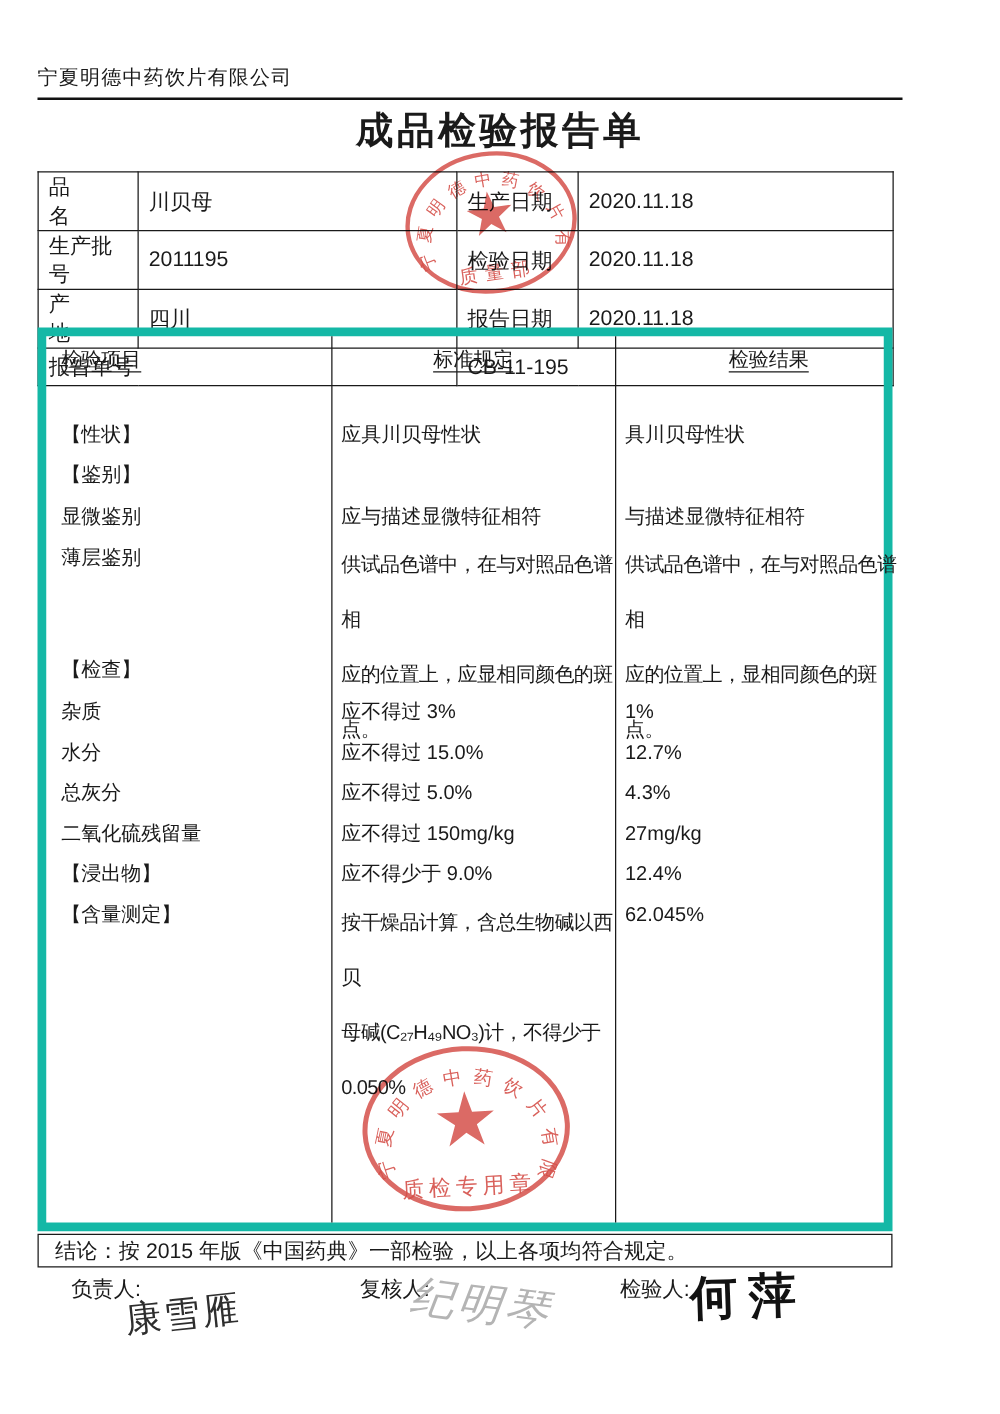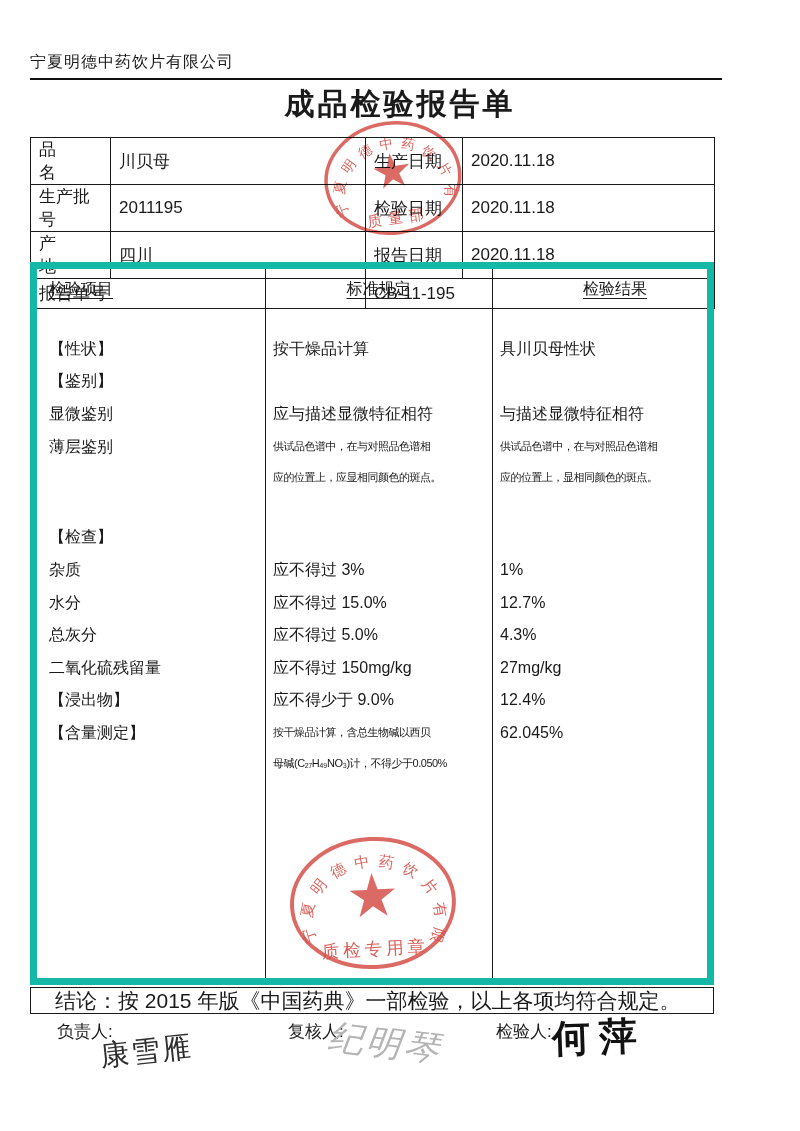--- a/index.html
+++ b/index.html
@@ -19,30 +19,30 @@
   .doc-title   { left:0; top:84px; width:800px; text-align:center; font-size:30px; font-weight:bold; letter-spacing:3px; }
 
   
   table.info { position:absolute; left:30px; top:137px; width:684px; border-collapse:collapse; table-layout:fixed; }
   table.info td { border:1px solid #1a1a1a; height:30px; font-size:17px; padding:0 8px; vertical-align:middle; }
 
   
   .itable { position:absolute; left:30px; top:262px; width:684px; height:723px; border:7px solid #14b8a6; font-size:16px; }
   .vline  { position:absolute; top:0; bottom:0; width:1px; background:#1a1a1a; }
   .cell   { position:absolute; line-height:20px; white-space:nowrap; }
-  .cell.wrap { white-space:pre-line; line-height:31px; letter-spacing:-0.5px; font-size:11px; width:224px; }
+  .cell.wrap { white-space:pre-line; line-height:44px; letter-spacing:-0.5px; font-size:16px; width:224px; }
   .c1 { left:12px; }
   .c2 { left:236px; }
   .c3 { left:463px; }
   .ihead { text-decoration:underline; text-underline-offset:4px; }
   .h2c { left:228px; width:227px; text-align:center; }
   .h3c { left:455px; width:246px; text-align:center; }
 
   
-  .conclusion { left:30px; top:987px; width:684px; height:27px; border:1px solid #1a1a1a; font-size:21px; line-height:25px; padding-left:24px; }
+  .conclusion { left:30px; top:987px; width:684px; height:27px; border:1px solid #1a1a1a; font-size:17px; line-height:25px; padding-left:13px; }
   .sig-label { top:1020px; font-size:17px;margin-left:24px; }
   .sig-name  { position:absolute; white-space:nowrap; }
   .sig-1 { left:100px; top:1032px; font-size:29px; color:#2e2e2e; transform:rotate(-6deg); letter-spacing:2px; }
   .sig-2 { left:328px; top:1020px; font-size:35px; color:#b4b4b4; font-style:italic; transform:rotate(7deg); letter-spacing:3px; }
   .sig-3 { left:552px; top:1012px; font-size:38px; color:#121212; font-weight:bold; letter-spacing:9px; transform:rotate(-2deg); }
 
   
   .stamp { position:absolute; mix-blend-mode:multiply; }
   .stamp-top    { left:317px; top:116px; transform:rotate(-8deg); }
   .stamp-bottom { left:284px; top:833px; transform:rotate(-3deg); }
@@ -91,21 +91,21 @@
 
   <div class="itable">
     <div class="vline" style="left:228px"></div>
     <div class="vline" style="left:455px"></div>
 
     <div class="cell c1 ihead" style="top:10px">检验项目</div>
     <div class="cell h2c ihead" style="top:10px">标准规定</div>
     <div class="cell h3c ihead" style="top:10px">检验结果</div>
 
     <div class="cell c1" style="top:70px">【性状】</div>
-    <div class="cell c2" style="top:70px">按干燥品计算</div>
+    <div class="cell c2" style="top:70px">应具川贝母性状</div>
     <div class="cell c3" style="top:70px">具川贝母性状</div>
 
     <div class="cell c1" style="top:102px">【鉴别】</div>
 
     <div class="cell c1" style="top:135px">显微鉴别</div>
     <div class="cell c2" style="top:135px">应与描述显微特征相符</div>
     <div class="cell c3" style="top:135px">与描述显微特征相符</div>
 
     <div class="cell c1" style="top:168px">薄层鉴别</div>
     <div class="cell c2 wrap" style="top:162px">供试品色谱中，在与对照品色谱相

